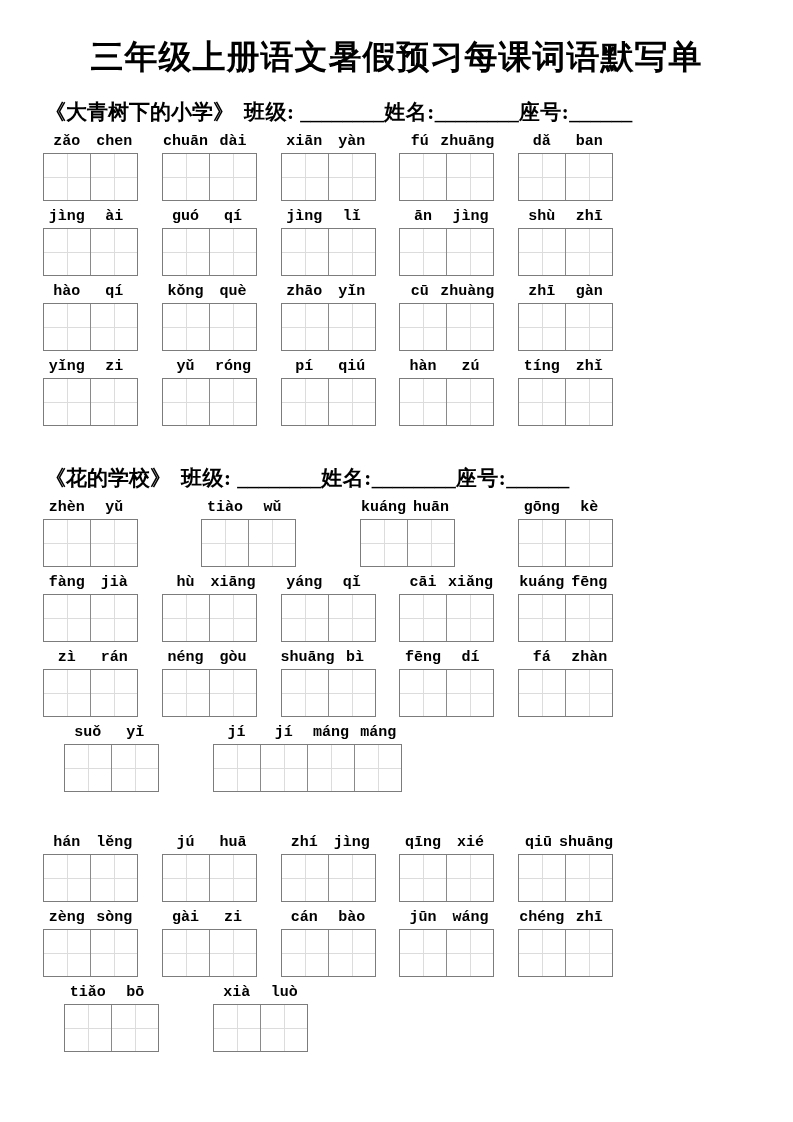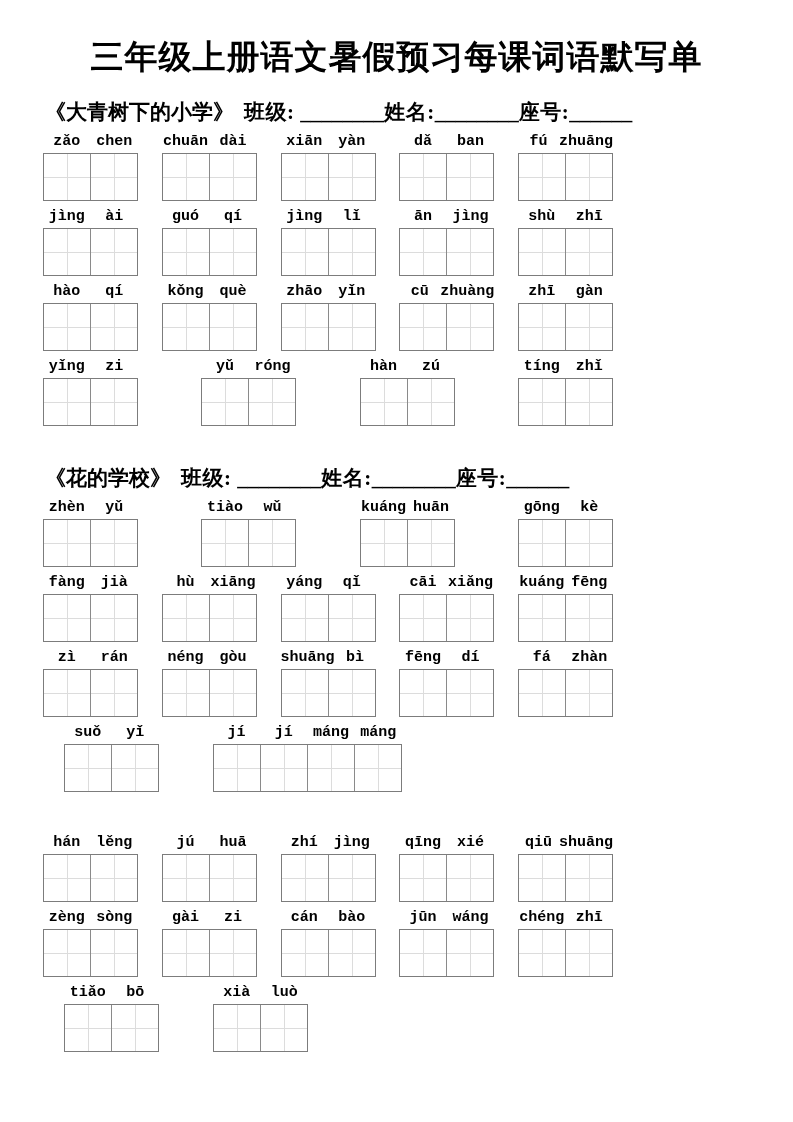--- a/index.html
+++ b/index.html
@@ -112,38 +112,38 @@
               <span class="syllable">xiān</span>
               <span class="syllable">yàn</span>
             </div>
             <div class="grid-row">
               <div class="cell"></div>
               <div class="cell"></div>
             </div>
           </div>
           <div class="word-group">
             <div class="pinyin-row">
+              <span class="syllable">fú</span>
+              <span class="syllable">zhuāng</span>
+            </div>
+            <div class="grid-row">
+              <div class="cell"></div>
+              <div class="cell"></div>
+            </div>
+          </div>
+          <div class="word-group">
+            <div class="pinyin-row">
               <span class="syllable">dǎ</span>
               <span class="syllable">ban</span>
             </div>
             <div class="grid-row">
               <div class="cell"></div>
               <div class="cell"></div>
             </div>
           </div>
-          <div class="word-group">
-            <div class="pinyin-row">
-              <span class="syllable">fú</span>
-              <span class="syllable">zhuāng</span>
-            </div>
-            <div class="grid-row">
-              <div class="cell"></div>
-              <div class="cell"></div>
-            </div>
-          </div>
         </div>
         <div class="word-row full">
           <div class="word-group">
             <div class="pinyin-row">
               <span class="syllable">jìng</span>
               <span class="syllable">ài</span>
             </div>
             <div class="grid-row">
               <div class="cell"></div>
               <div class="cell"></div>
@@ -250,20 +250,30 @@
             </div>
             <div class="grid-row">
               <div class="cell"></div>
               <div class="cell"></div>
             </div>
           </div>
           <div class="word-group">
             <div class="pinyin-row">
               <span class="syllable">yǔ</span>
               <span class="syllable">róng</span>
+            </div>
+            <div class="grid-row">
+              <div class="cell"></div>
+              <div class="cell"></div>
+            </div>
+          </div>
+          <div class="word-group">
+            <div class="pinyin-row">
+              <span class="syllable">pí</span>
+              <span class="syllable">qiú</span>
             </div>
             <div class="grid-row">
               <div class="cell"></div>
               <div class="cell"></div>
             </div>
           </div>
           <div class="word-group">
             <div class="pinyin-row">
               <span class="syllable">hàn</span>
               <span class="syllable">zú</span>

